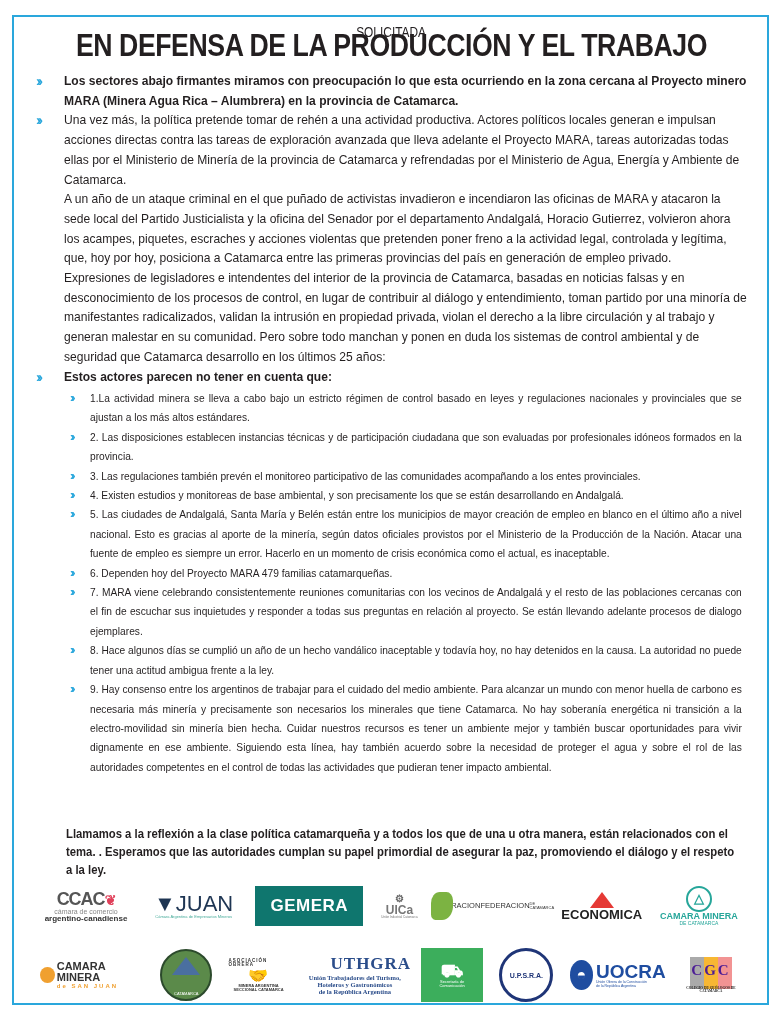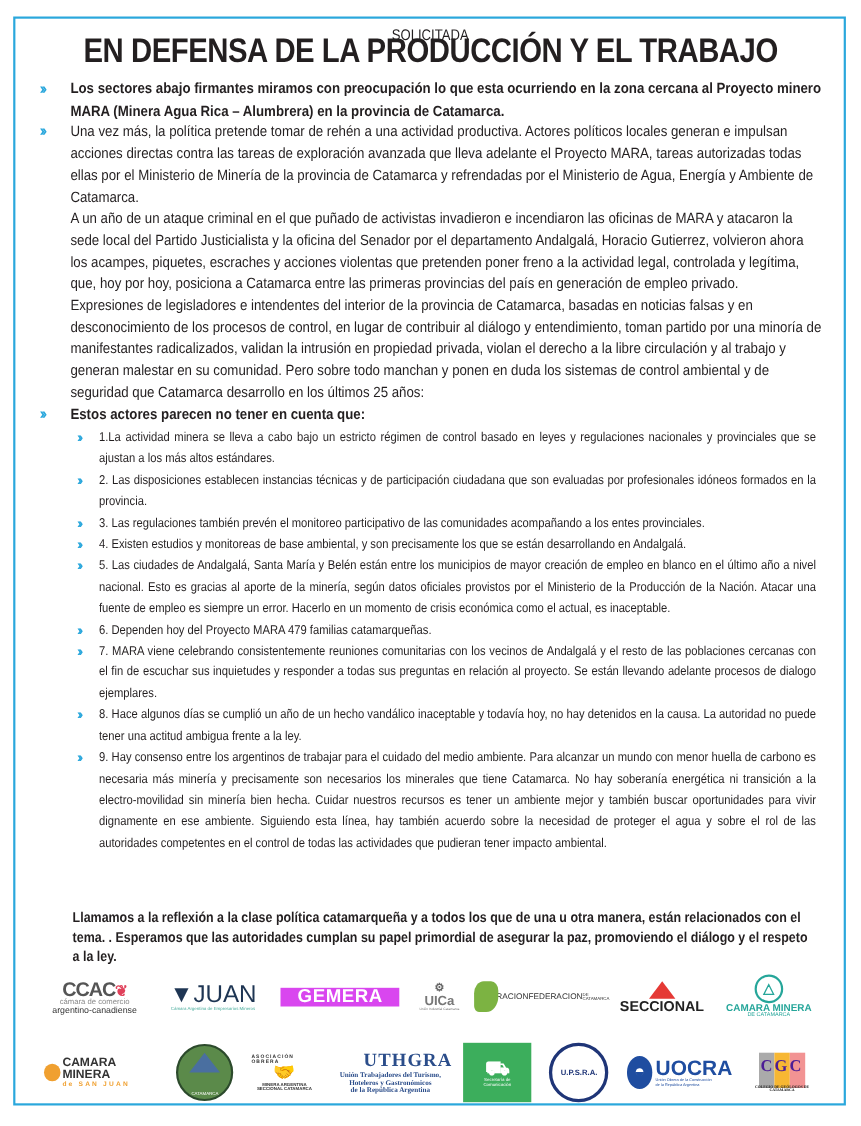--- a/index.html
+++ b/index.html
@@ -99,45 +99,45 @@
 </div>
 
 <div class="closing">
   <span class="txt">Llamamos a la reflexión a la clase política catamarqueña y a todos los que de una u otra manera, están relacionados con el tema. . Esperamos que las autoridades cumplan su papel primordial de asegurar la paz, promoviendo el diálogo y el respeto a la ley.</span>
 </div>
 
 <div class="logos" style="top:880px;height:52px;">
   <div class="logo" style="width:92px;flex-direction:column;line-height:1;text-align:center;">
     <span style="font-size:18px;color:#555;letter-spacing:-1px;"><span>CCAC</span><span style="color:#e0405a;font-size:14px;">❦</span></span>
     <span style="font-size:7px;font-weight:normal;color:#888;">cámara de comercio</span>
-    <span style="font-size:8px;font-weight:normal;color:#333;">argentino-canadiense</span>
+    <span style="font-size:8px;font-weight:bold;color:#333;">argentino-canadiense</span>
   </div>
   <div class="logo" style="width:95px;flex-direction:column;line-height:1;">
     <span style="font-size:22px;font-weight:normal;color:#1e3553;"><span style="color:#1e3553;">▼</span><span>JUAN</span></span>
     <span style="font-size:4px;font-weight:normal;color:#4a9;">Cámara Argentina de Empresarios Mineros</span>
   </div>
-  <div class="logo" style="width:108px;height:17px;background:#d946ef;color:#fff;font-size:17px;letter-spacing:0.5px;">GEMERA</div>
+  <div class="logo" style="width:108px;height:40px;background:#0f766e;color:#fff;font-size:17px;letter-spacing:0.5px;">GEMERA</div>
   <div class="logo" style="width:44px;flex-direction:column;line-height:1;">
     <span style="font-size:10px;color:#666;">⚙</span>
     <span style="font-size:12px;color:#777;">UICa</span>
     <span style="font-size:3px;font-weight:normal;color:#777;">Unión Industrial Catamarca</span>
   </div>
   <div class="logo" style="width:110px;">
     <span style="display:inline-block;width:40px;height:40px;border-radius:50%;background:#2a2a2a;position:relative;margin-right:4px;">
         <span style="position:absolute;left:4px;top:6px;width:22px;height:28px;background:#7cb342;border-radius:40% 30% 50% 20%;"></span>
       </span>
     <span style="display:flex;font-size:7.5px;font-weight:normal;line-height:1.1;color:#333;">
       <span>FEDERACION</span>
       <span>FEDERACION</span>
       <span style="font-size:4px;">DE CATAMARCA</span>
     </span>
   </div>
   <div class="logo" style="width:84px;flex-direction:column;line-height:1;">
     <span style="width:0;height:0;border-left:12px solid transparent;border-right:12px solid transparent;border-bottom:16px solid #e53935;"></span>
-    <span style="font-size:13px;color:#222;">SECCIONAL</span>
+    <span style="font-size:13px;color:#222;">ECONOMICA</span>
   </div>
   <div class="logo" style="width:82px;flex-direction:column;line-height:1;">
     <span style="display:inline-block;width:22px;height:22px;border:2px solid #26a69a;border-radius:50%;color:#26a69a;font-size:13px;text-align:center;line-height:22px;">△</span>
     <span style="font-size:9px;color:#26a69a;">CAMARA MINERA</span>
     <span style="font-size:5px;font-weight:normal;color:#26a69a;">DE CATAMARCA</span>
   </div>
 </div>
 
 <div class="logos" style="top:945px;height:60px;">
   <div class="logo" style="width:104px;">

